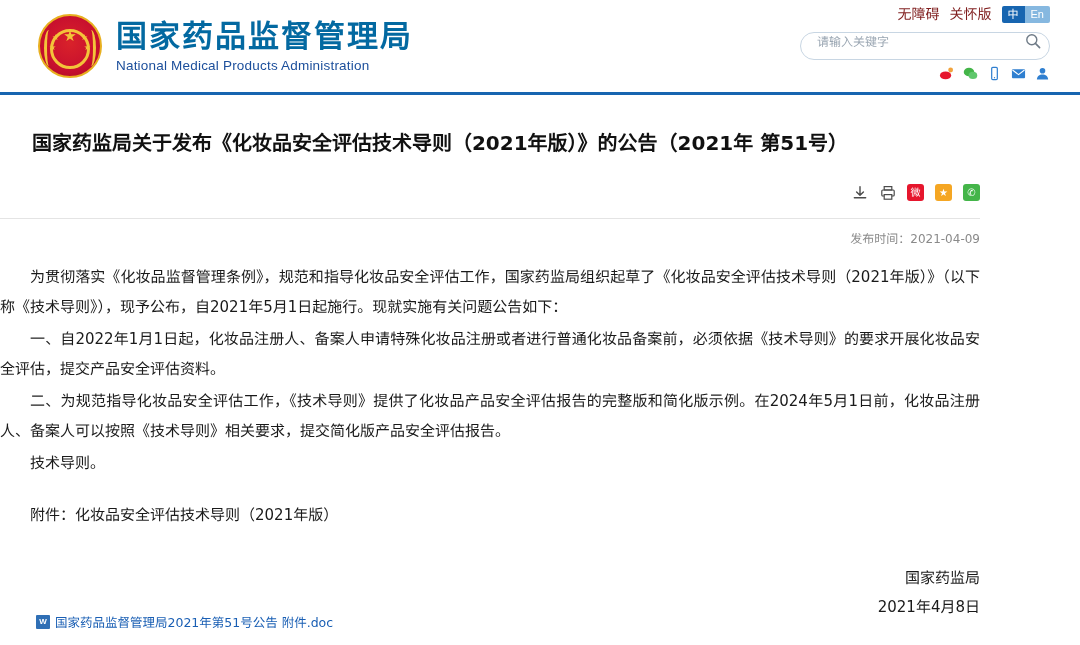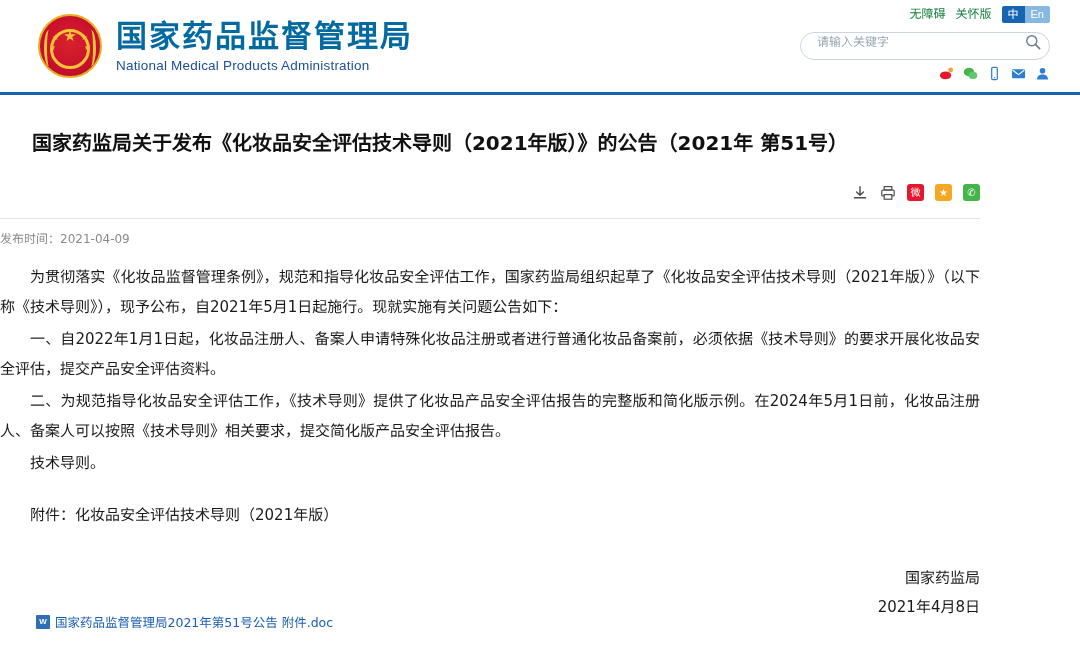--- a/index.html
+++ b/index.html
@@ -18,22 +18,22 @@
     position: absolute;
     top: 0; left: 0; right: 0;
     height: 28px;
     display: flex;
     justify-content: flex-end;
     align-items: center;
     padding-right: 30px;
     gap: 10px;
   }
   .topbar-link {
-    font-size: 12px;
-    color: #15803d;
+    font-size: 14px;
+    color: #7f1d1d;
     text-decoration: none;
     line-height: 1;
   }
   .lang-toggle {
     display: flex;
     height: 17px;
     border-radius: 2px;
     overflow: hidden;
     font-size: 11px;
     line-height: 17px;
@@ -125,21 +125,20 @@
 
   
   .search-area {
     position: absolute;
     right: 30px;
     top: 32px;
     width: 250px;
   }
   .search-box {
     display: flex;
-    align-items: center;
     height: 28px;
     border: 1px solid #c8d6e3;
     border-radius: 14px;
     background: #fff;
     padding: 0 8px 8px 14px;
   }
   .search-box input {
     flex: 1;
     border: none;
     outline: none;
@@ -234,21 +233,21 @@
 
   .divider {
     margin: 6px auto 0;
     width: 980px;
     height: 1px;
     background: #e4e4e4;
   }
   .pubtime {
     width: 980px;
     margin: 10px auto 0;
-    text-align: left;
+    text-align: right;
     font-size: 12px;
     color: #8a8a8a;
     font-family: "DejaVu Sans", "Liberation Sans", sans-serif;
   }
 
   .body-text {
     width: 980px;
     margin: 16px auto 13px;
     font-size: 15px;
     line-height: 2.0;

